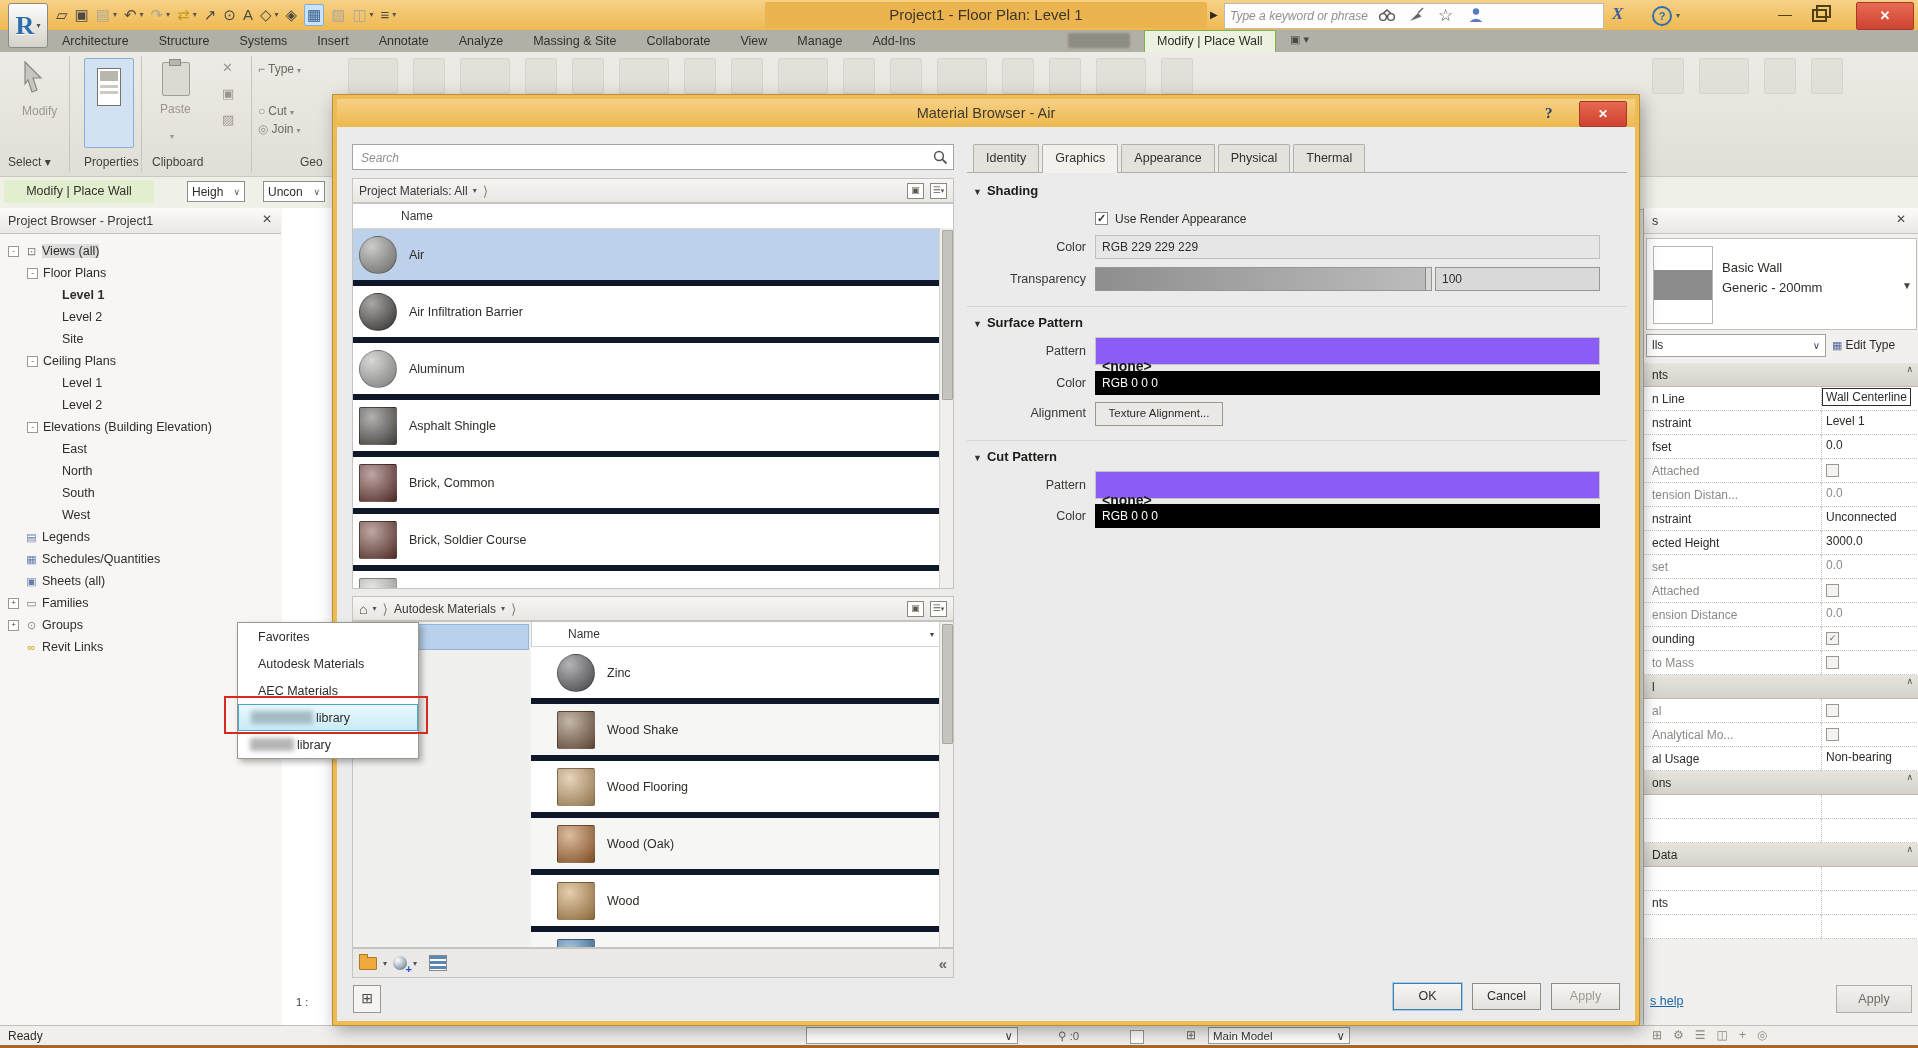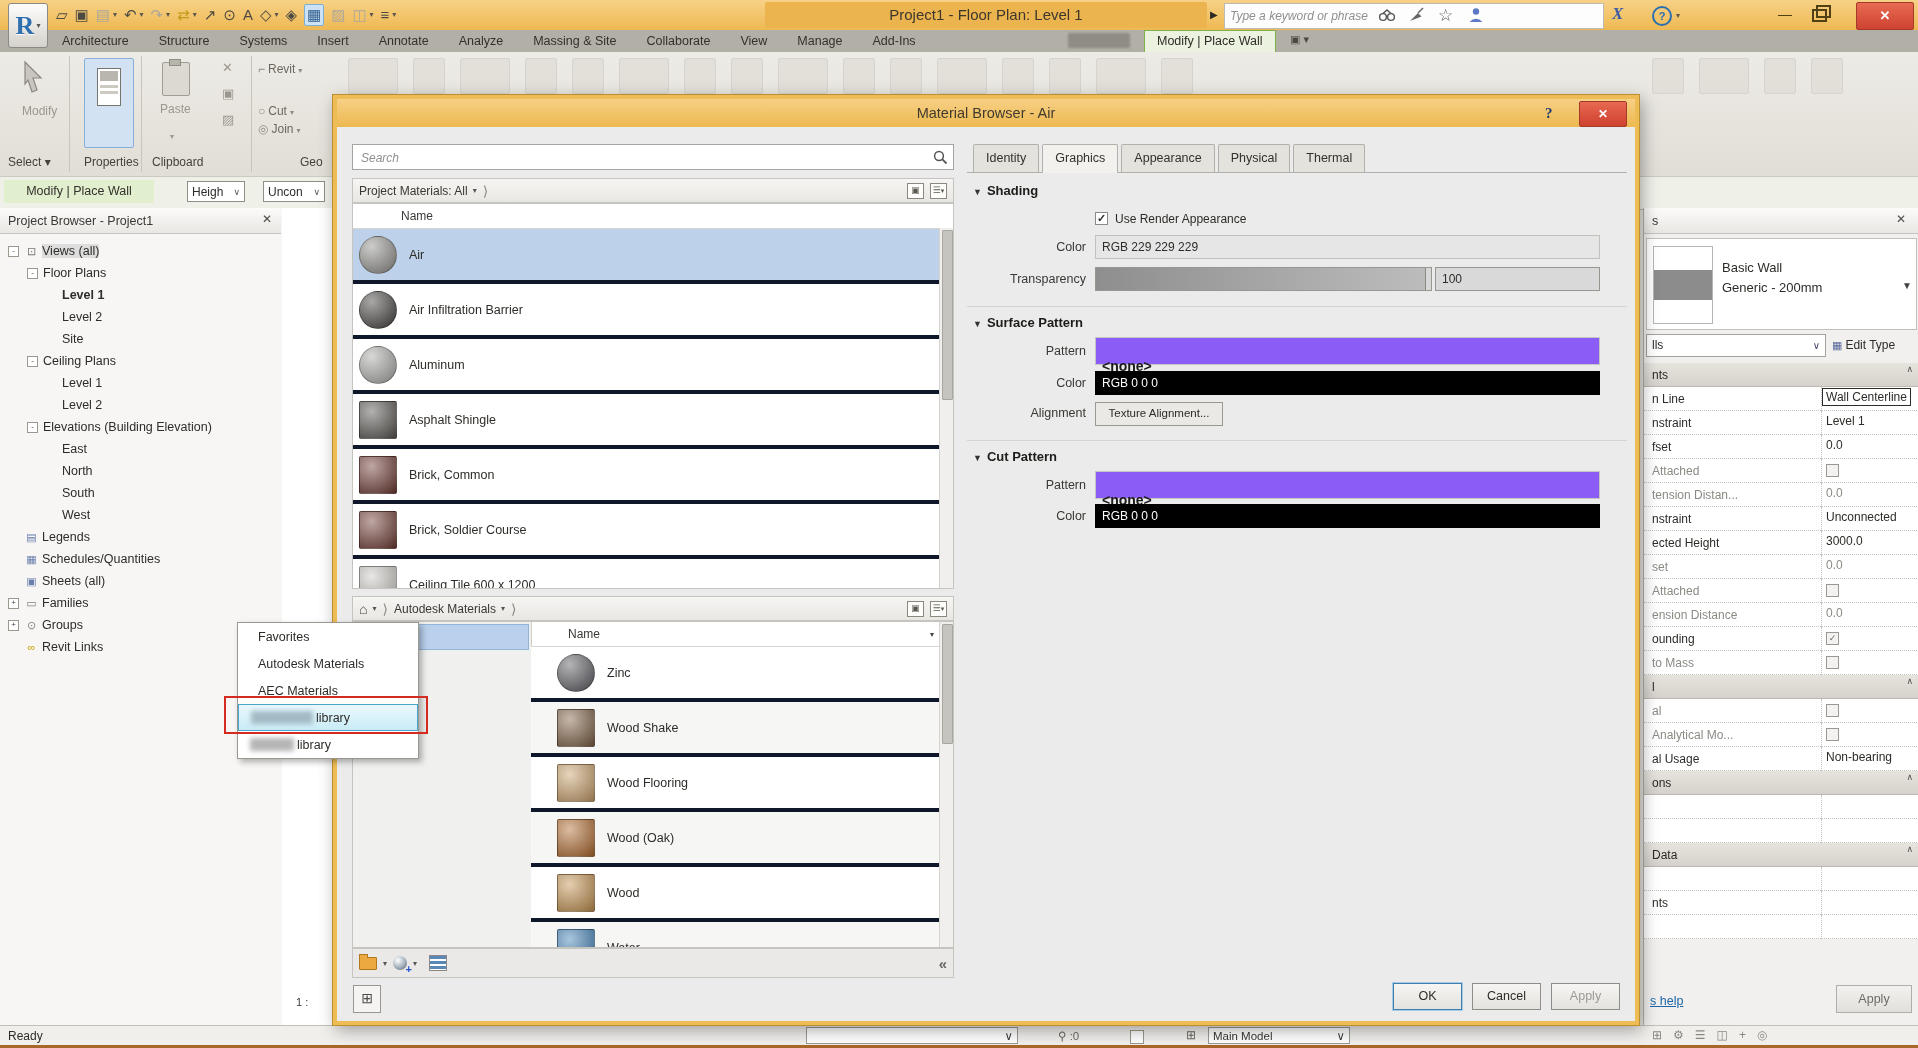--- a/index.html
+++ b/index.html
@@ -122,21 +122,21 @@
   .lhead{height:25px;background:linear-gradient(#f6f5f3,#e9e7e3);border:1px solid #c6c4be;box-sizing:border-box;
          display:flex;align-items:center;font-size:12px;color:#3a3834;padding:0 6px;}
   .lhead .crumb{color:#8a8880;font-size:14px;margin:0 6px;}
   .lhead .dda{font-size:8px;color:#555;margin-left:5px;}
   .lhead .sp{flex:1;}
   .vico{width:15px;height:14px;border:1px solid #8a8880;background:#fdfdfc;margin-left:6px;font-size:9px;line-height:13px;text-align:center;color:#5a584e;}
   #plisthead{left:15px;top:79px;width:602px;}
   #plist{left:15px;top:104px;width:602px;height:386px;background:#fff;border:1px solid #c6c4be;box-sizing:border-box;overflow:hidden;}
   .namehdr{height:24px;border-bottom:1px solid #d8d6d0;font-size:12px;color:#3a3834;display:flex;align-items:center;}
   .namehdr .nh{padding-left:48px;}
-  .mrow{height:51px;display:flex;align-items:center;border-bottom:4px solid #0f172a;background:#fff;text-align:right;}
+  .mrow{height:51px;display:flex;align-items:center;border-bottom:6px solid #0f172a;background:#fff;text-align:right;}
   .mrow.alt{background:#f6f6f5;}
   .mrow.sel{background:#bdd2ea;}
   .mthumb{width:38px;height:38px;margin:0 12px 0 6px;background:
           radial-gradient(circle at 32% 26%,rgba(255,255,255,.55),rgba(0,0,0,.28)),var(--mc,#999);
           border-radius:50%;border:1px solid rgba(0,0,0,.25);box-sizing:border-box;}
   .mthumb.cube{border-radius:2px;}
   .mname{font-size:12.5px;color:#2e2c28;}
   .scrolltrack{width:13px;background:#f0efed;border-left:1px solid #d5d3cd;}
   .scrollthumb{position:absolute;left:2px;width:9px;background:#c6c4be;border:1px solid #a8a6a0;border-radius:1px;}
   #libhead{left:15px;top:497px;width:602px;}
@@ -350,21 +350,21 @@
   <span class="abs" id="modify-lbl">Modify</span>
   <div class="abs" id="prop-btn"></div>
   <div class="abs" id="prop-btn-ic"></div>
   <div class="abs" id="paste-ic"></div>
   <span class="abs" id="paste-lbl">Paste</span>
   <span class="abs" style="top:132px;left:170px;font-size:8px;color:#9b978e">▾</span>
   <span class="abs clipico" style="top:60px">✕</span>
   <span class="abs clipico" style="top:86px">▣</span>
   <span class="abs clipico" style="top:112px">▨</span>
   <div class="abs geor" style="top:62px">
-    <span class="gi">⌐</span><span>Revit</span><span class="gd">▾</span>
+    <span class="gi">⌐</span><span>Type</span><span class="gd">▾</span>
   </div>
   <div class="abs geor" style="top:104px">
     <span class="gi">○</span><span>Cut</span><span class="gd">▾</span>
   </div>
   <div class="abs geor" style="top:122px">
     <span class="gi">◎</span><span>Join</span><span class="gd">▾</span>
   </div>
   <div class="abs" id="plabels">
     <span class="plab" style="left:8px">Select ▾</span>
     <span class="plab" style="left:84px">Properties</span>

